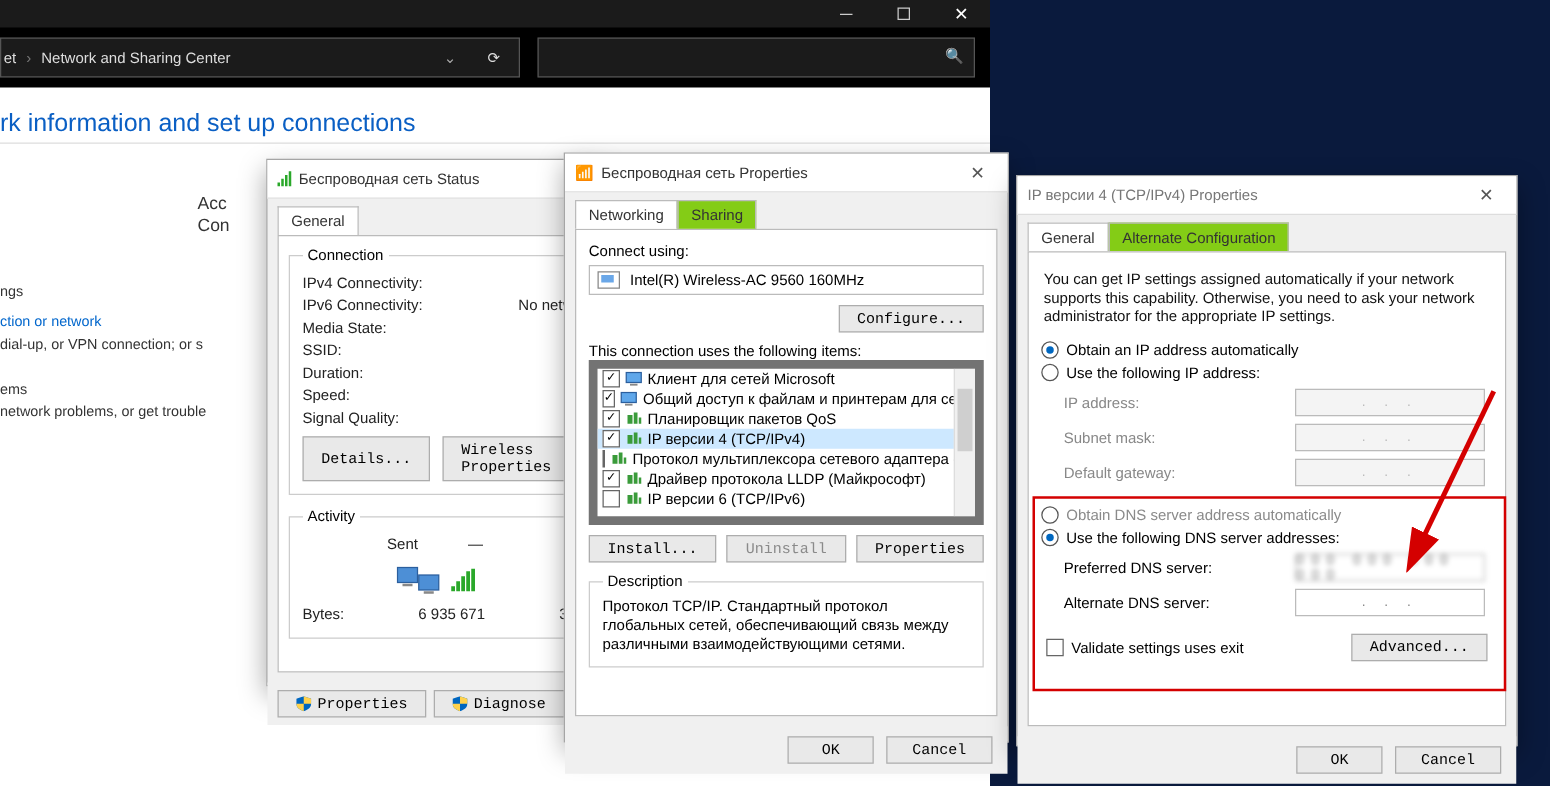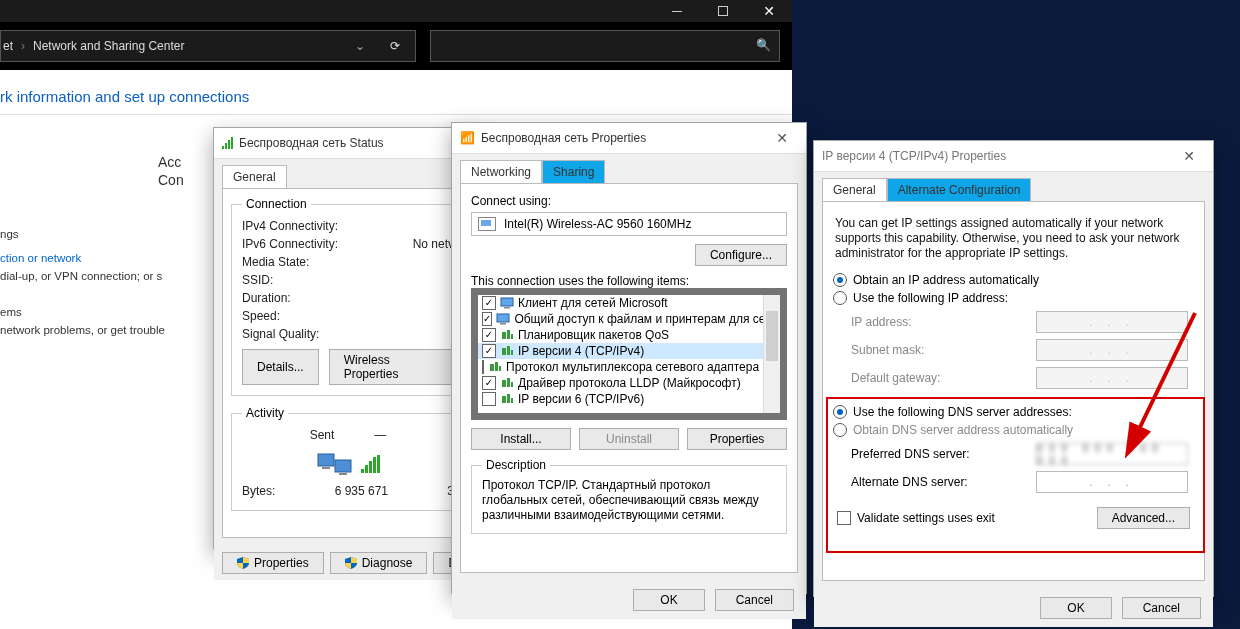--- a/index.html
+++ b/index.html
@@ -15,39 +15,39 @@
   .addr-row{position:absolute;left:0;top:30px;width:792px;height:32px;}
   .addr-box{position:absolute;left:0;top:0;width:414px;height:30px;background:#1b1b1b;border:1px solid #555;display:flex;align-items:center;color:#ddd;font-size:12px;}
   .addr-sep{padding:0 6px;color:#777;}
   .addr-seg{padding:0 2px;}
   .addr-drop{position:absolute;right:40px;top:0;width:30px;height:30px;display:flex;align-items:center;justify-content:center;color:#aaa;}
   .addr-refresh{position:absolute;right:6px;top:0;width:28px;height:30px;display:flex;align-items:center;justify-content:center;color:#ddd;}
   .search-box{position:absolute;left:430px;top:0;width:348px;height:30px;background:#1b1b1b;border:1px solid #555;}
   .search-icon{position:absolute;right:8px;top:7px;color:#ddd;}
   .content-white{position:absolute;left:0;top:70px;width:792px;height:559px;background:#fff;}
   .link-blue{color:#0066cc;}
-  .cw-head{position:absolute;left:0;top:18px;color:#0a5fc4;font-size:15px;}
+  .cw-head{position:absolute;left:0;top:18px;color:#0a5fc4;font-size:20px;}
   .cw-hr{position:absolute;left:0;top:44px;width:792px;height:1px;background:#ddd;}
   .side-col{position:absolute;left:0;top:82px;width:200px;font-size:11.5px;line-height:18px;color:#333;}
   .side-trunc{position:absolute;left:158px;top:84px;font-size:14px;color:#333;}
   
   .dlg{position:absolute;background:#f0f0f0;border:1px solid #a5a5a5;box-shadow:0 8px 20px rgba(0,0,0,.35);}
   .titlebar{height:30px;background:#fff;border-bottom:1px solid #ddd;display:flex;align-items:center;padding:0 8px;font-size:12px;color:#333;}
   .titlebar .spacer{flex:1}
   .tb-close{width:32px;height:30px;display:flex;align-items:center;justify-content:center;color:#555;font-size:14px;}
   .tab-strip{display:flex;gap:0;padding:6px 8px 0 8px;}
   .tab{padding:4px 10px;font-size:12px;background:#f7f7f7;border:1px solid #bbb;border-bottom:none;color:#333;}
   .tab.active{background:#fff;}
-  .tab.inactive{background:#0ea5e9;color:#333;}
+  .tab.inactive{background:#84cc16;color:#333;}
   .tab-body{background:#fff;margin:0 8px 8px 8px;border:1px solid #bbb;padding:10px;}
   fieldset{border:1px solid #ccc;margin:0 0 10px 0;padding:6px 10px 10px 10px;}
   legend{font-size:12px;color:#000;padding:0 4px;}
   .row{display:flex;justify-content:space-between;font-size:12px;padding:2px 0;color:#222;}
   .row .lbl{min-width:130px;}
-  .btn{background:#e9e9e9;border:1px solid #adadad;padding:3px 14px;font-size:12px;color:#000;display:inline-flex;align-items:center;gap:5px;cursor:default;}
+  .btn{background:#e9e9e9;border:1px solid #adadad;padding:3px 14px;font-size:12px;color:#000;display:inline-flex;align-items:center;gap:5px;cursor:default;font-family:Liberation Mono, monospace;}
   .btn-row{display:flex;gap:10px;justify-content:center;margin-top:6px;}
   .shield{display:inline-block;width:12px;height:12px;}
   .shield svg{width:12px;height:12px;}
   .sigbars{display:inline-flex;align-items:flex-end;gap:1px;height:12px;}
   .sigbars span{width:2px;background:#2aa82a;display:inline-block;}
   
   .dlg-status{left:176px;top:127px;width:268px;height:420px;margin-left:37px;}
   .sigbars-title span{background:#2aa82a}
   .status-body{background:#fff;margin:0 8px 8px 8px;border:1px solid #bbb;padding:8px;height:332px;}
   .activity-graphic{display:flex;align-items:center;justify-content:center;gap:6px;margin:6px 0 4px 0;}
@@ -369,27 +369,27 @@
             <span>.   .   .</span>
           </span>
         <span class="lab">Default gateway:</span>
         <span class="ip-field disabled self-end">
             <span>.   .   .</span>
           </span>
       </div>
 
       <div style="height:6px"></div>
 
+      <div class="radio-row gray">
+        <span class="radio"></span>
+        <span>Obtain DNS server address automatically</span>
+      </div>
       <div class="radio-row">
         <span class="radio on"></span>
         <span>Use the following DNS server addresses:</span>
-      </div>
-      <div class="radio-row gray">
-        <span class="radio"></span>
-        <span>Obtain DNS server address automatically</span>
       </div>
       <div class="ip-grid" style="padding-left:18px">
         <span>Preferred DNS server:</span>
         <span class="ip-field blur self-end">000 000 000 000</span>
         <span>Alternate DNS server:</span>
         <span class="ip-field self-end">
             <span>.   .   .</span>
           </span>
       </div>
 

